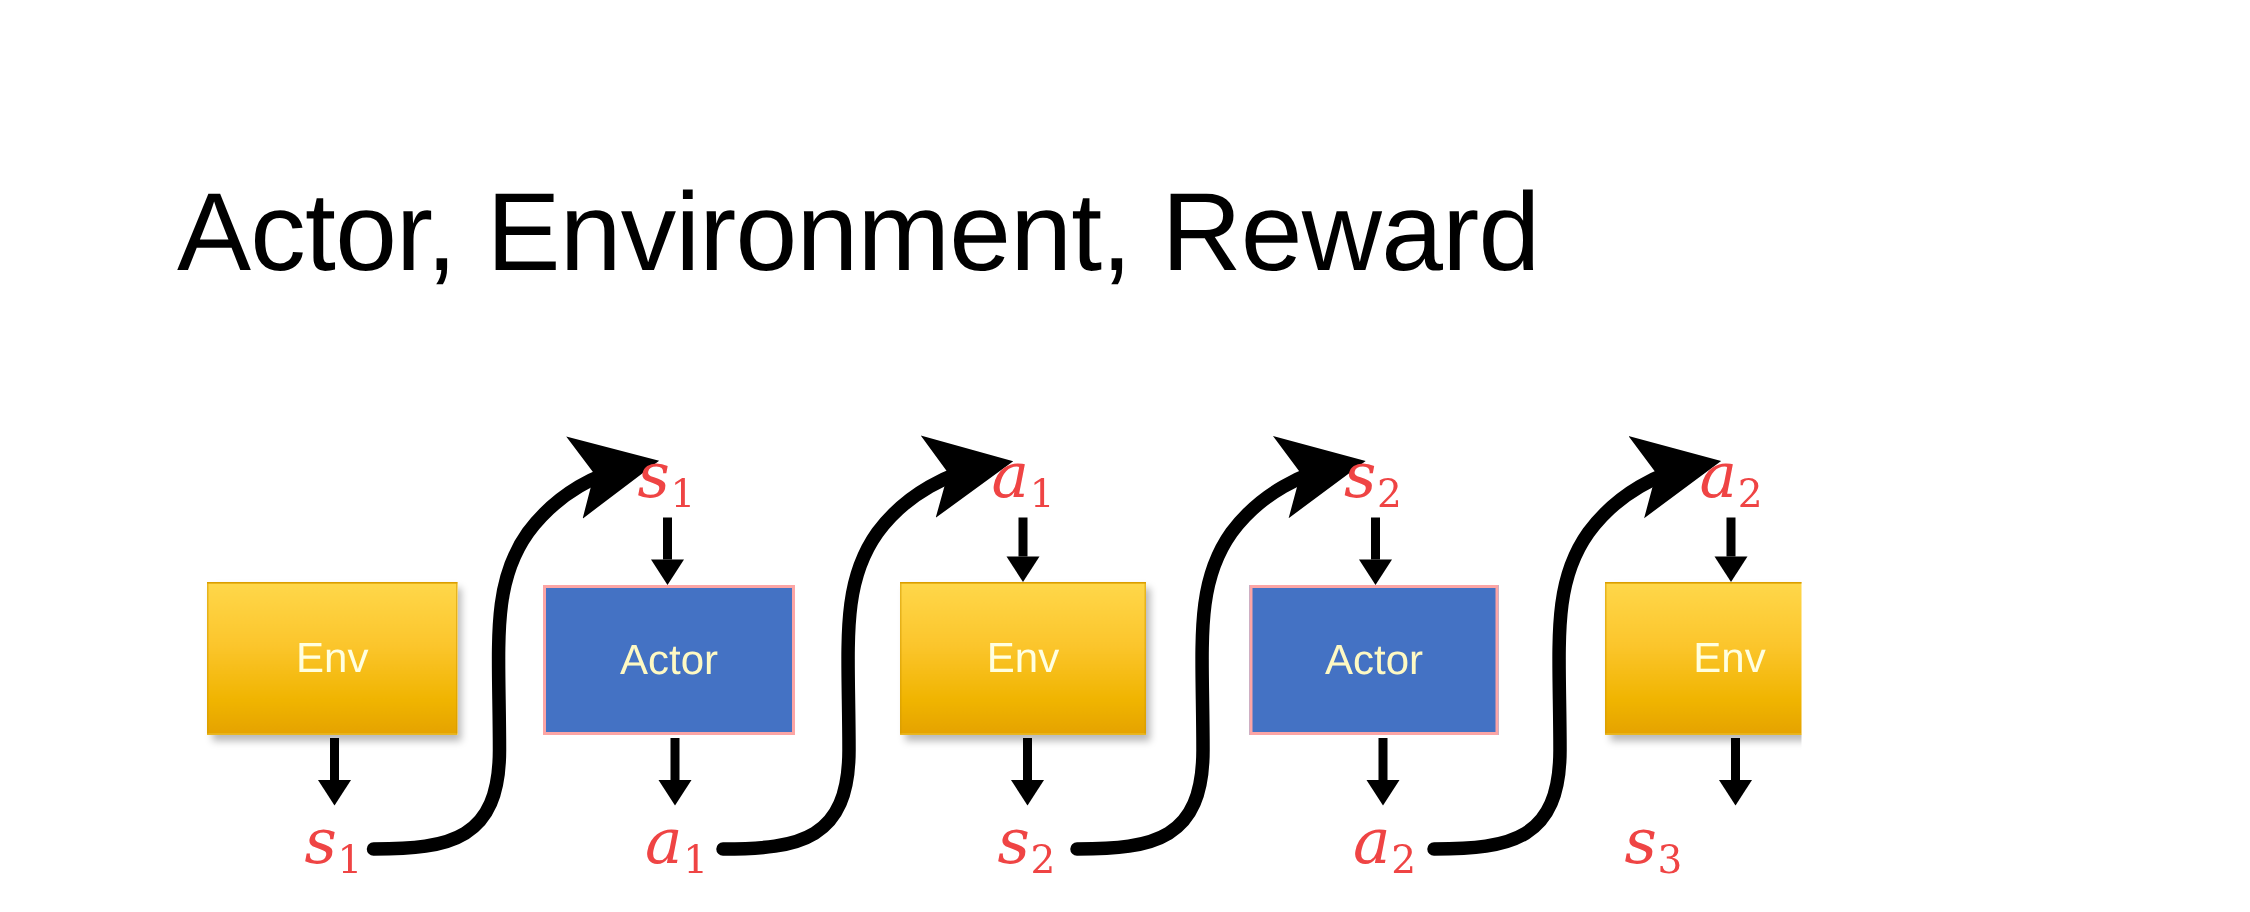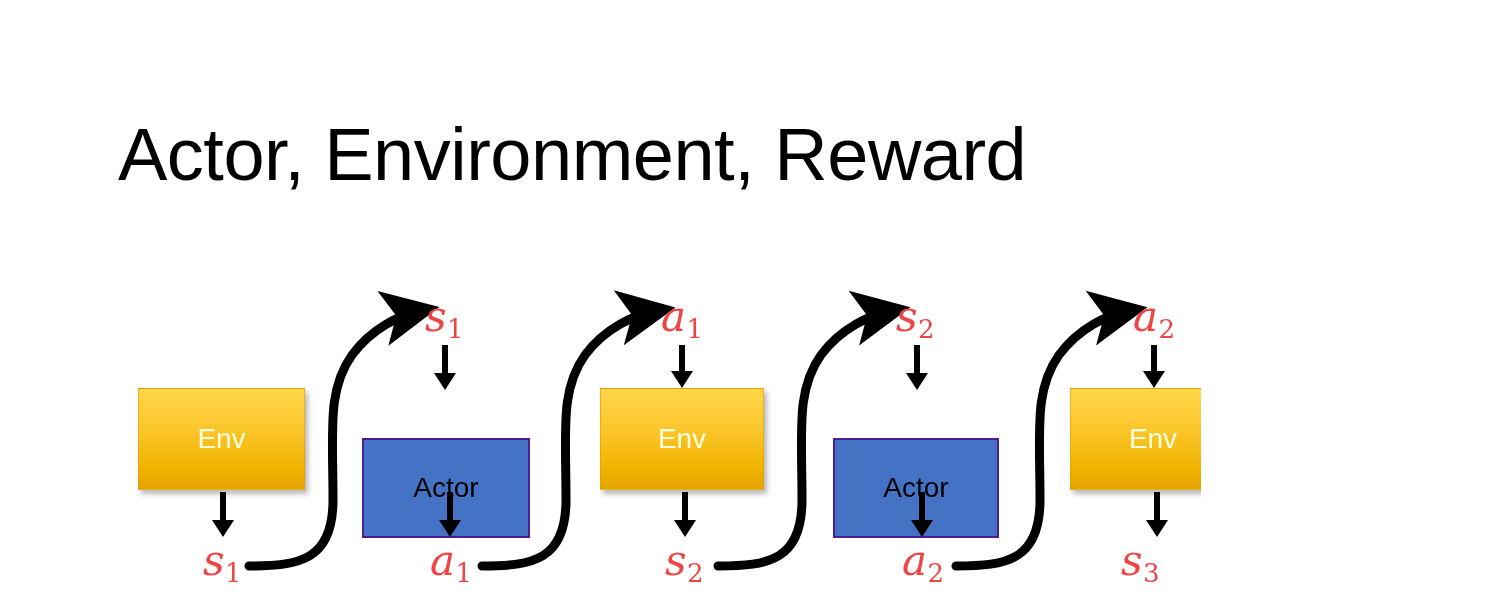--- a/index.html
+++ b/index.html
@@ -65,24 +65,23 @@
     user-select: none;
   }
   .block.env {
     background: linear-gradient(to bottom, #FFD74A 0%, #FBC52B 42%, #F0B400 78%, #E5A300 100%);
     color: #FFFFE0;
     border: 1px solid rgba(212,154,0,0.55);
     box-shadow: 3px 4px 5px rgba(0,0,0,0.28);
   }
   .block.actor {
     background: #4472C4;
-    color: #000000;
-    border: 2px solid #4c1d95;
+    color: #fef9c3;
+    border: 2px solid #fca5a5;
     box-shadow: none;
-    margin-top: 48px;
   }
 
   
   .varrow {
     position: absolute;
     width: 22px;
   }
   .varrow .shaft {
     position: absolute;
     left: 8px;
@@ -222,21 +221,21 @@
     </div>
     <div class="mlabel" style="left:430px; top:540px;">
       <span>a</span><sub>1</sub>
     </div>
     <div class="mlabel" style="left:665px; top:540px;">
       <span>s</span><sub>2</sub>
     </div>
     <div class="mlabel" style="left:902px; top:540px;">
       <span>a</span><sub>2</sub>
     </div>
-    <div class="mlabel" style="left:1121px; top:540px;">
+    <div class="mlabel" style="left:1083px; top:540px;">
       <span>s</span><sub>3</sub>
     </div>
 
     <div id="ellipsis" style="left:1268px; top:432px;">
       <span class="dot"></span>
       <span class="dot"></span>
       <span class="dot gap"></span>
       <span class="dot"></span>
       <span class="dot"></span>
       <span class="dot"></span>

